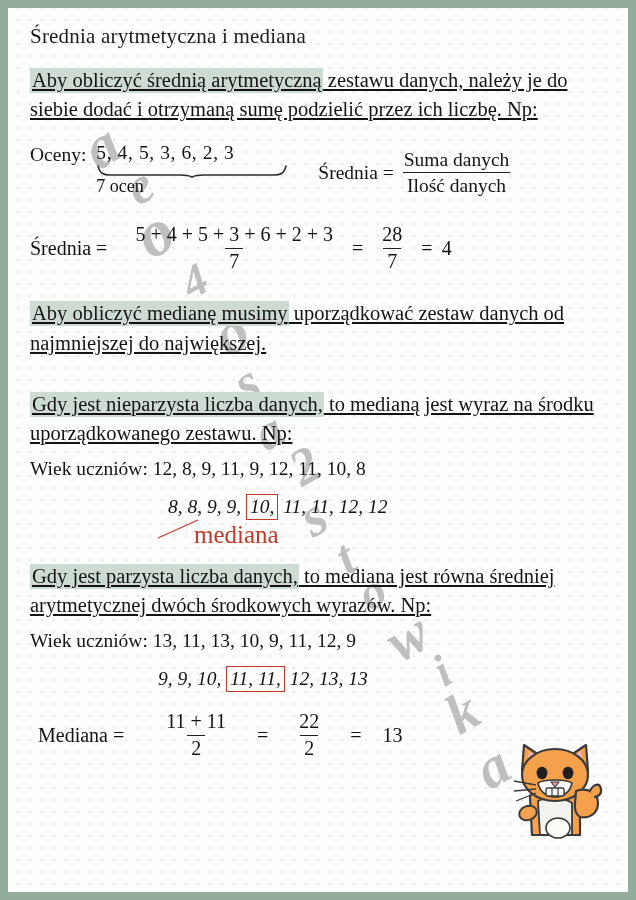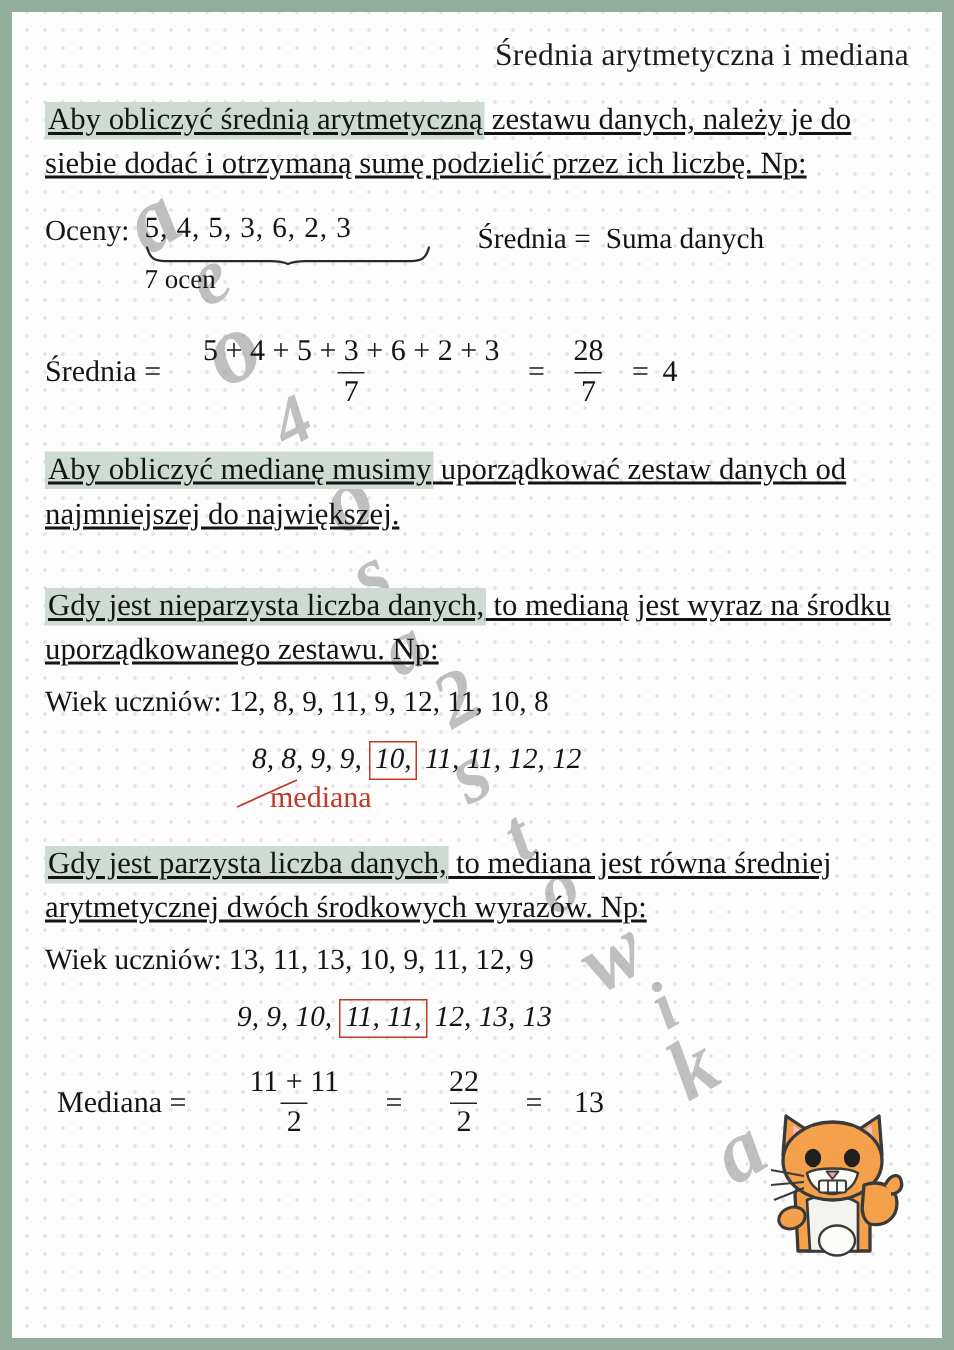--- a/index.html
+++ b/index.html
@@ -42,21 +42,21 @@
     opacity: .62;
     font-family: "Liberation Serif", serif;
     font-style: italic;
     font-weight: 700;
     line-height: 1;
     user-select: none;
   }
 
   
   .title {
-    text-align: right;
+    text-align: left;
     font-size: 21px;
     color: #1c1c1c;
     padding-top: 16px;
     letter-spacing: .2px;
   }
 
   
   .para {
     font-size: 20.5px;
     line-height: 1.42;
@@ -143,24 +143,24 @@
   .seq-indent-1 { padding-left: 138px; }
   .seq-indent-2 { padding-left: 128px; }
 
   
   .callout {
     position: relative;
     height: 30px;
   }
   .callout .label {
     position: absolute;
-    left: 150px;
+    left: 164px;
     top: 3px;
     color: #c0392b;
-    font-size: 20px;
+    font-size: 25px;
   }
   .callout svg { position: absolute; left: 0; top: 0; }
 
   
   .median-calc {
     display: flex;
     align-items: center;
     margin-top: 20px;
     padding-left: 8px;
     font-size: 20px;
@@ -219,20 +219,21 @@
             <path d="M2 1 C4 9, 8 10, 14 10 L84 10 C90 10, 94 11, 96 12 C98 11, 102 10, 108 10 L178 10 C184 10, 188 9, 190 1" fill="none" stroke="#2a2a2a" stroke-width="1.5" stroke-linecap="round"></path>
           </svg>
         </span>
         <div class="brace-cap">7 ocen</div>
       </div>
 
       <div class="mean-def">
         <span>Średnia =</span>
         <span class="frac">
           <span class="num">Suma danych</span>
+          <span class="den">Ilość danych</span>
         </span>
       </div>
     </div>
 
     <div class="calc-row">
       <span class="lead">Średnia =</span>
       <span class="frac">
         <span class="num">5 + 4 + 5 + 3 + 6 + 2 + 3</span>
         <span class="den">7</span>
       </span>

